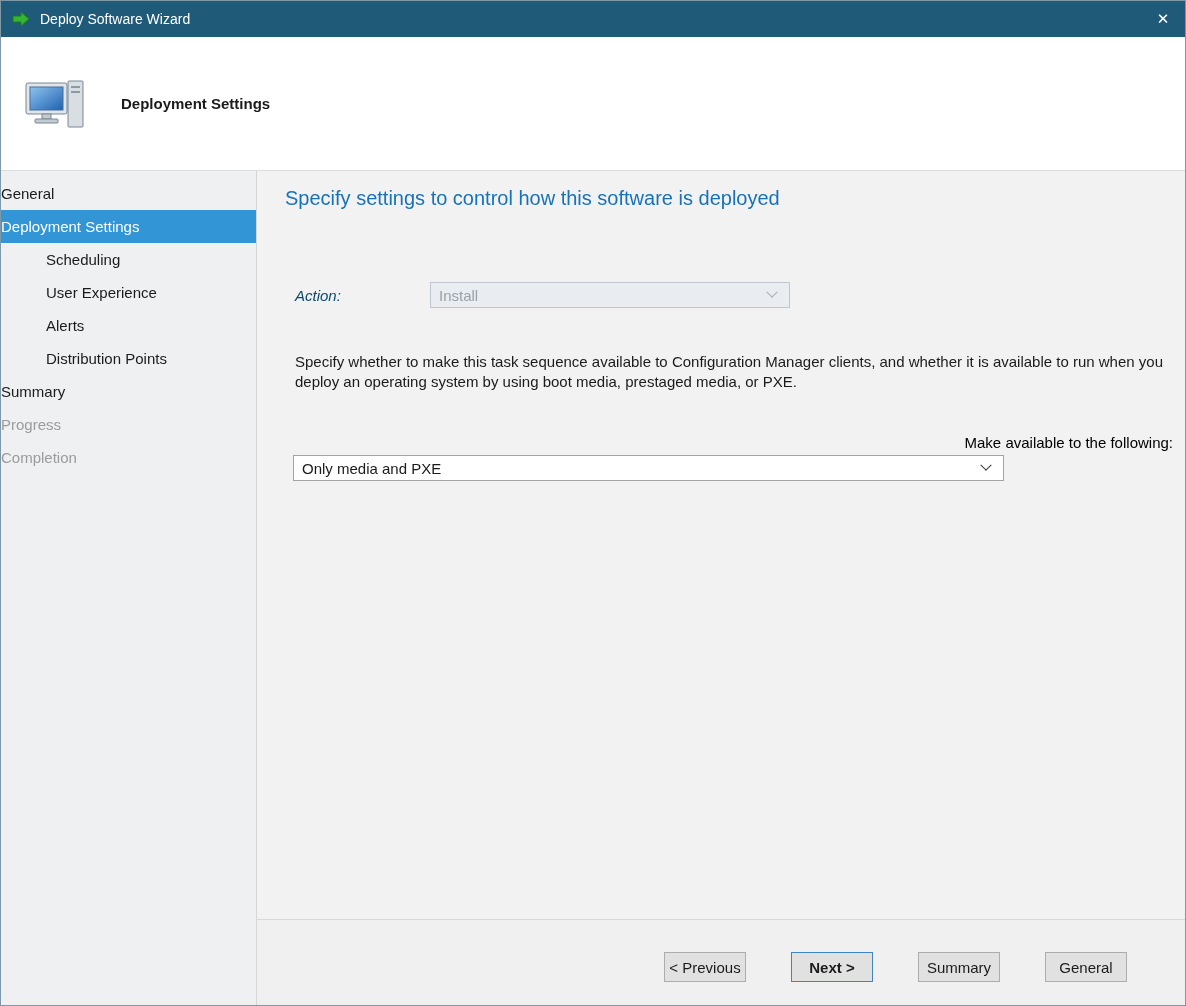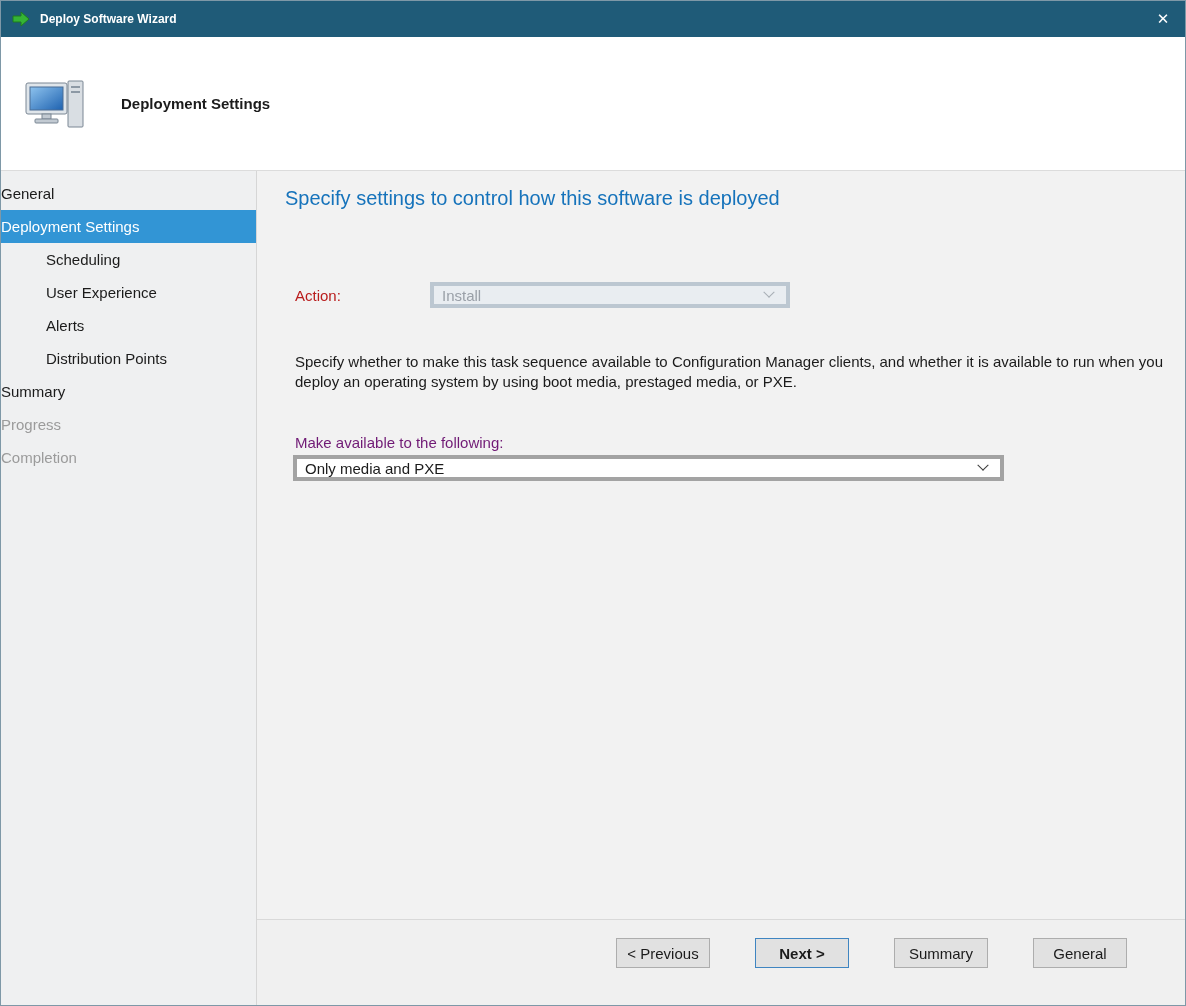--- a/index.html
+++ b/index.html
@@ -16,21 +16,21 @@
 
   
   .titlebar {
     flex: 0 0 36px;
     background: #1f5b78;
     display: flex; align-items: center;
     padding-left: 10px;
     color: #ffffff;
   }
   .titlebar .app-icon { display: flex; align-items: center; margin-right: 9px; }
-  .titlebar .title-text { font-size: 12px; font-weight: bold; }
+  .titlebar .title-text { font-size: 14px; }
   .titlebar .close-btn {
     margin-left: auto;
     width: 44px; height: 36px;
     display: flex; align-items: center; justify-content: center;
     font-size: 15px; color: #ffffff;
     cursor: pointer;
   }
 
   
   .header {
@@ -66,26 +66,26 @@
 
   .content-heading {
     margin: 16px 0 0 28px;
     font-size: 20px;
     color: #1673bb;
     font-weight: normal;
   }
 
   .form-block { margin: 72px 0 0 38px; }
   .form-row { display: flex; align-items: center; margin-bottom: 13px; }
-  .form-row .f-label { width: 135px; font-size: 15px; color: #b91c1c; }
+  .form-row .f-label { width: 135px; font-size: 15px; color: #0c4a6e; font-style: italic; }
 
   .combo {
     height: 26px; width: 360px;
     background: #ffffff;
-    border: 4px solid #a3a3a3;
+    border: 1px solid #a3a3a3;
     display: flex; align-items: center; justify-content: space-between;
     padding-left: 8px;
     font-size: 15px; color: #1b1b1b;
     cursor: pointer;
   }
   .combo .chev {
     width: 8px; height: 8px;
     border-right: 1.6px solid #3c3c3c;
     border-bottom: 1.6px solid #3c3c3c;
     transform: rotate(45deg) translate(-2px, -2px);
@@ -100,40 +100,41 @@
   .combo.disabled .chev { border-color: #a7aeb5; }
   .combo.wide { width: 711px; }
 
   .description {
     margin: 44px 0 0 38px;
     width: 872px;
     font-size: 15px; line-height: 20px;
     color: #1b1b1b;
   }
 
-  .avail-label { margin: 42px 12px 4px 38px; font-size: 15px; color: #701a75; }
+  .avail-label { margin: 42px 12px 4px 38px; font-size: 15px; color: #000000; text-align: right; }
   .avail-combo-wrap { margin-left: 36px; }
 
   
   .footer {
     position: absolute; left: 0; right: 0; bottom: 0;
     height: 86px;
     border-top: 1px solid #d9d9d9;
     display: flex; justify-content: flex-end; align-items: flex-start;
     gap: 45px;
     padding: 18px 58px 0 0;
     background: #f0f0f0;
   }
   .btn {
-    width: 94px; height: 30px;
+    width: 82px; height: 30px;
     background: #e1e1e1;
     border: 1px solid #adadad;
     font-size: 15px; color: #1b1b1b;
     font-family: "Liberation Sans", sans-serif;
     cursor: pointer;
+    margin-top: 14px;
   }
   .btn.default { border-color: #3f85c1; font-weight: bold; }
 </style>
 </head>
 <body>
 
 <div class="window">
 
   <div class="titlebar">
     <span class="app-icon">

